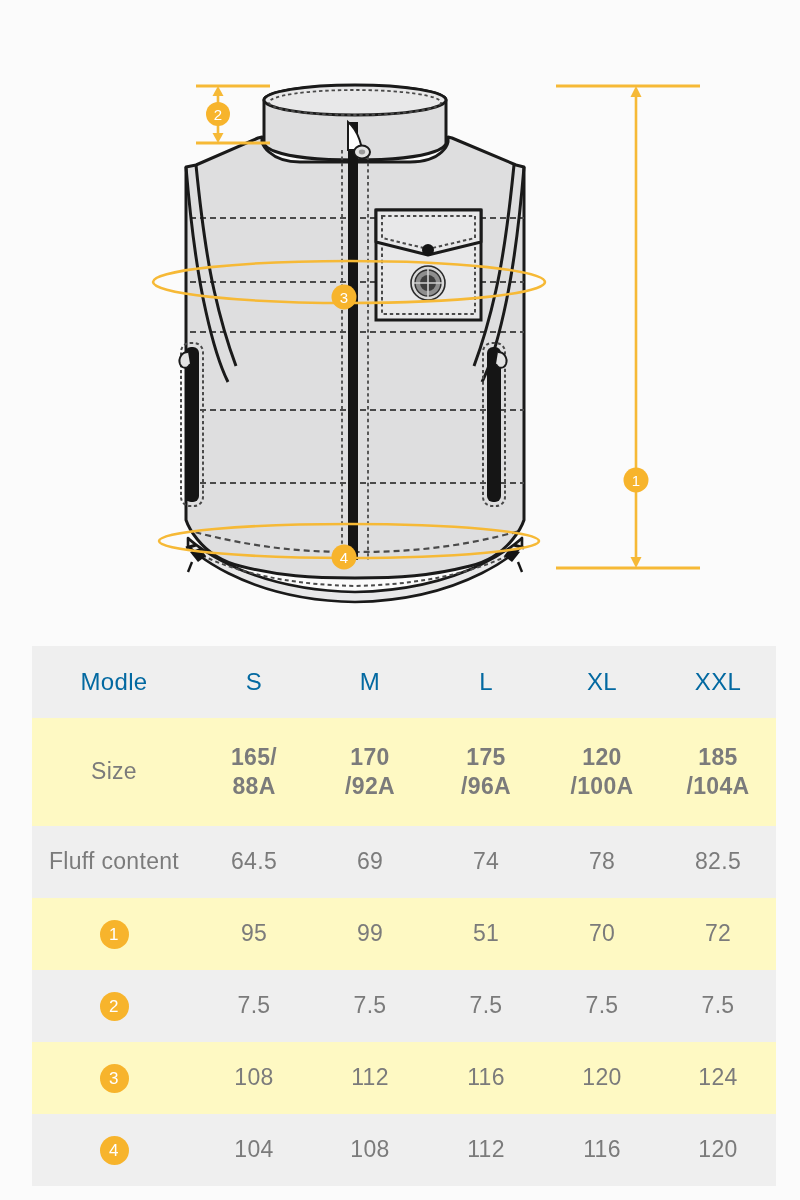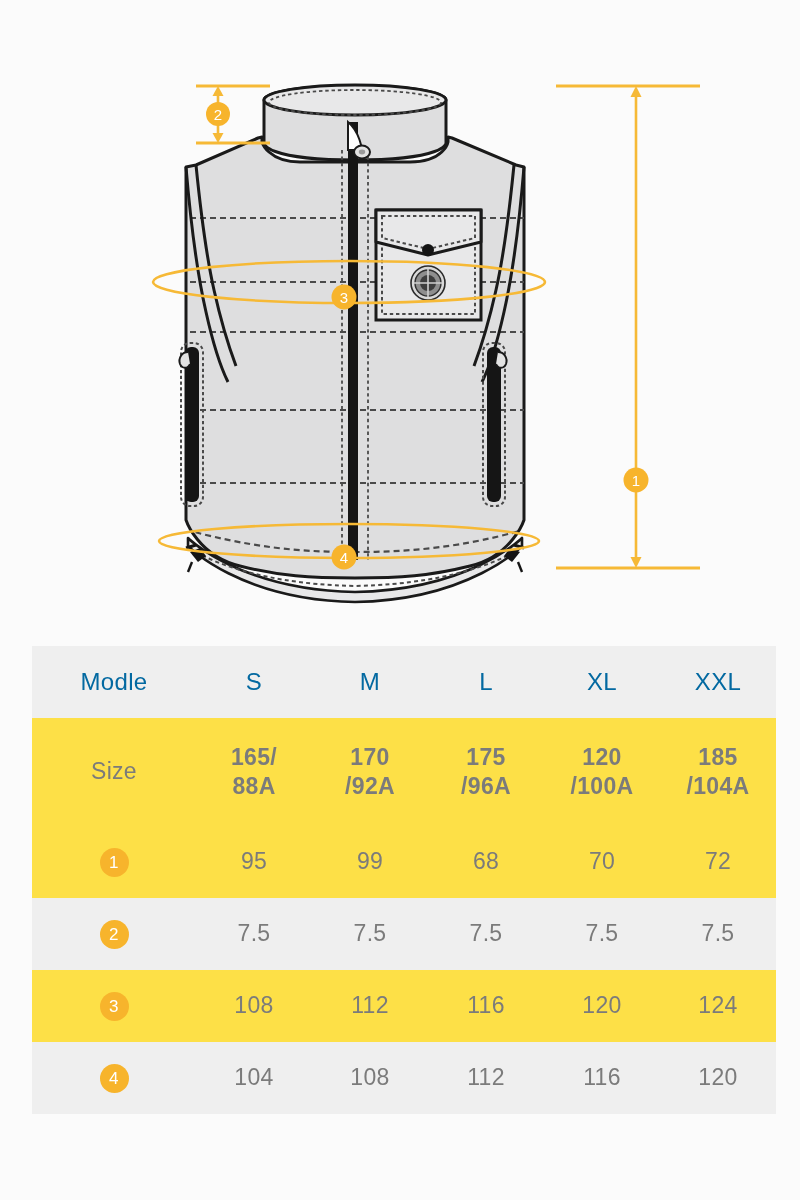--- a/index.html
+++ b/index.html
@@ -27,21 +27,21 @@
     text-align: center;
     vertical-align: middle;
     color: #7b7b7b;
     font-weight: 400;
     font-size: 23px;
     letter-spacing: .3px;
     padding: 0;
     line-height: 1.28;
   }
   #size-table tr.row-shaded { background: #efefef; }
-  #size-table tr.row-plain  { background: #fde047; }
+  #size-table tr.row-plain  { background: #fef9c3; }
 
   #size-table tr.row-header td { font-size: 24px; color: #0369a1; height: 72px; }
   #size-table tr.row-size td   { height: 108px; }
   #size-table tr.row-fluff td  { height: 72px; }
   #size-table tr.row-marker td { height: 72px; }
 
   td.label-cell { font-size: 23px; color: #7b7b7b; }
   td.label-cell.tight { font-size: 22.5px; letter-spacing: -.2px; }
 
   .col-label { width: 164px; }
@@ -261,28 +261,36 @@
         <td>
           <span class="size-stack">120</span>
           <span class="size-stack">/100A</span>
         </td>
         <td>
           <span class="size-stack">185</span>
           <span class="size-stack">/104A</span>
         </td>
       </tr>
 
+      <tr class="row-fluff row-shaded">
+        <td class="label-cell tight">Fluff content</td>
+        <td>64.5</td>
+        <td>69</td>
+        <td>74</td>
+        <td>78</td>
+        <td>82.5</td>
+      </tr>
 
       <tr class="row-marker row-plain">
         <td>
           <span class="badge">1</span>
         </td>
         <td>95</td>
         <td>99</td>
-        <td>68</td>
+        <td>51</td>
         <td>70</td>
         <td>72</td>
       </tr>
 
       <tr class="row-marker row-shaded">
         <td>
           <span class="badge">2</span>
         </td>
         <td>7.5</td>
         <td>7.5</td>

